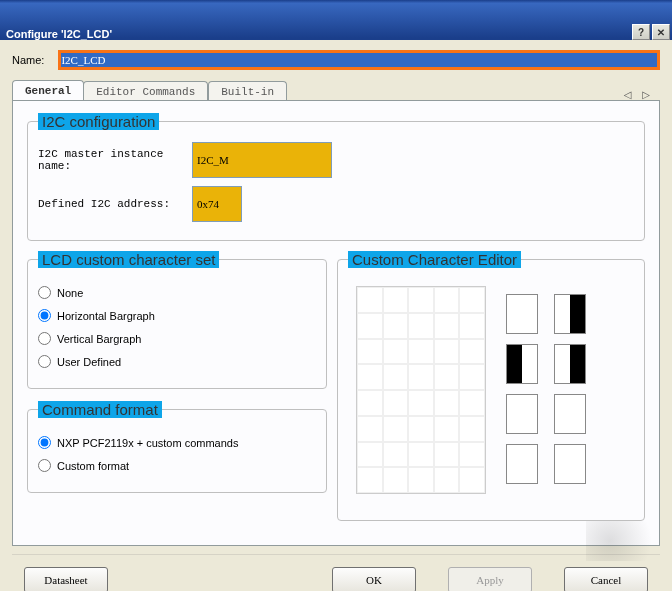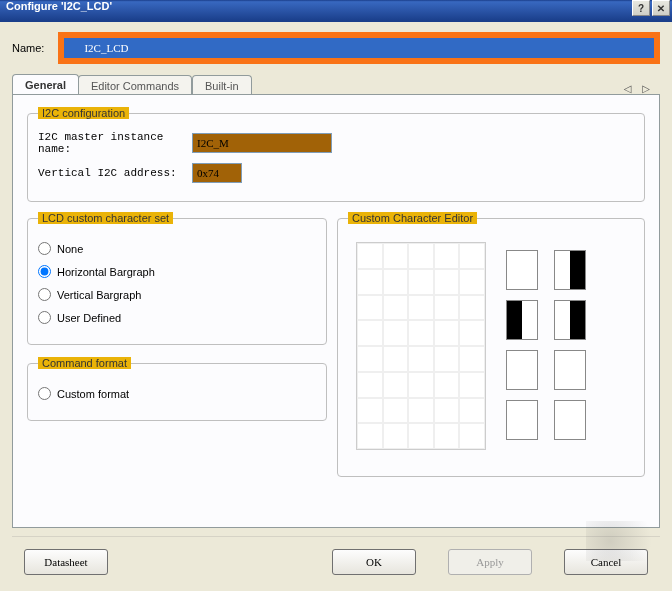--- a/index.html
+++ b/index.html
@@ -9,23 +9,23 @@
   font-size: 11px;
   background: #fff;
   width: 672px;
   height: 591px;
   overflow: hidden;
 }
 
 
 .titlebar {
   background: linear-gradient(to bottom, #1a3e8a, #3868c0 8%, #1a3e8a 95%);
-  height: 22px;
+  height: 40px;
   display: flex;
-  align-items: flex-start;
+  align-items: flex-end;
   padding: 0 2px 0 6px;
   color: #fff;
 }
 .titlebar .title { font-weight: bold; flex: 1; }
 .winbtn {
   width: 18px; height: 16px;
   background: linear-gradient(#e8e8e0,#cfcfc7);
   border: 1px solid #888; border-top-color:#fff; border-left-color:#fff;
   margin-left: 2px;
   display:flex; align-items:center; justify-content:center;
@@ -33,36 +33,37 @@
   cursor: default;
 }
 
 
 .client { background: #ece9d8; height: calc(591px - 22px); padding: 10px 12px; display:flex; flex-direction:column; }
 
 
 .namerow { display:flex; align-items:center; gap:14px; margin-bottom:10px; }
 .namerow label { }
 .namerow input {
-  flex:1; height:32px; border:6px solid #f97316; background:#fff;
-  font: 11px Tahoma; padding:2px 20px;
+  flex:1; height:20px; border:3px solid #f97316; background:#fff;
+  font: 11px Tahoma; padding:2px 0;
 }
 .namerow input.selected { background:#316ac5; color:#fff; }
 
 
 .tabrow { display:flex; align-items:flex-end; position:relative; margin-bottom:0; }
 .tab {
   padding:4px 12px 3px;
   border:1px solid #919b9c;
   border-bottom:none;
   background:#ece9d8;
   border-radius:4px 4px 0 0;
   position:relative;
   margin-right:0px;
   color:#333;
+  font-family:Liberation Mono, monospace;
 }
 .tab.inactive { background:#f4f3ee; top:1px; color:#555; }
 .tab.active { font-weight:bold; background:#fcfcfe; z-index:2; margin-right:-1px; }
 .tabspinner { margin-left:auto; font-size:10px; letter-spacing:4px; color:#555; padding:2px 6px 0 0; }
 
 .tabpanel {
   border:1px solid #919b9c;
   background:#fcfcfe;
   flex:1;
   padding:12px 14px 10px;
@@ -70,26 +71,26 @@
 }
 
 
 fieldset.group {
   border:1px solid #bfbfbf;
   border-radius:4px;
   margin:0 0 10px 0;
   padding:12px 10px 10px 10px;
   background:transparent;
 }
-fieldset.group legend { padding:0 4px; font-size:11px; color:#333; background:#eab308; }
+fieldset.group legend { padding:0 4px; font-size:15px; color:#333; background:#0ea5e9; }
 
 .row { display:flex; align-items:center; margin-bottom:8px; gap:8px; }
 .row label.lab { width:146px;font-family:Liberation Mono, monospace; }
 input.txt {
-  height:20px; border:1px solid #7f9db9; background:#a16207;
+  height:36px; border:1px solid #7f9db9; background:#eab308;
   font:11px Tahoma; padding:2px 4px;
 }
 
 .cols { display:flex; gap:10px; }
 
 .radio { display:flex; align-items:center; gap:6px; margin:6px 0 10px; }
 .radio input { margin:0; }
 
 
 .editor-content { display:flex; align-items:flex-start; gap:20px; padding:6px 4px 16px 8px; }
@@ -148,21 +149,21 @@
 
   <div class="tabpanel">
 
     <fieldset class="group">
       <legend>I2C configuration</legend>
       <div class="row">
         <label class="lab">I2C master instance name:</label>
         <input class="txt" style="width: 140px;" type="text" value="I2C_M">
       </div>
       <div class="row">
-        <label class="lab">Vertical I2C address:</label>
+        <label class="lab">Defined I2C address:</label>
         <input class="txt" style="width: 50px;" type="text" value="0x74">
       </div>
     </fieldset>
 
     <div class="cols">
       <div style="width:300px">
         <fieldset class="group" style="margin-bottom:12px">
           <legend>LCD custom character set</legend>
           <div class="radio">
               <input type="radio" name="cs" style="">
@@ -177,20 +178,24 @@
               <span>Vertical Bargraph</span>
             </div>
           <div class="radio">
               <input type="radio" name="cs" style="">
               <span>User Defined</span>
             </div>
         </fieldset>
 
         <fieldset class="group">
           <legend>Command format</legend>
+          <div class="radio">
+              <input type="radio" name="cf" checked="" style="">
+              <span>NXP PCF2119x + custom commands</span>
+            </div>
           <div class="radio">
               <input type="radio" name="cf" style="">
               <span>Custom format</span>
             </div>
         </fieldset>
       </div>
 
       <fieldset class="group" style="flex:1">
         <legend>Custom Character Editor</legend>
         <div class="editor-content">

